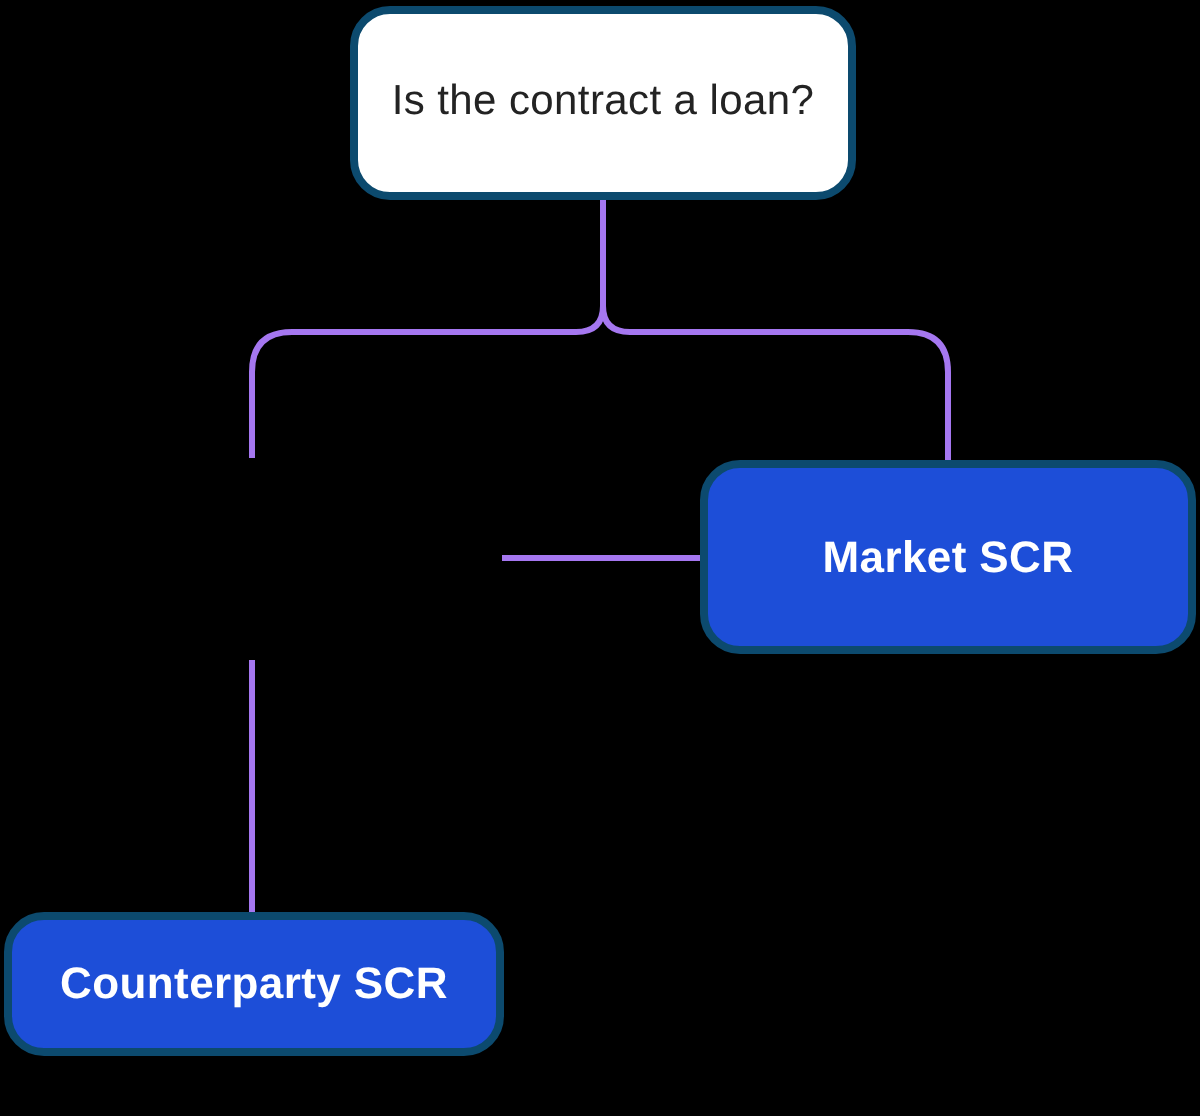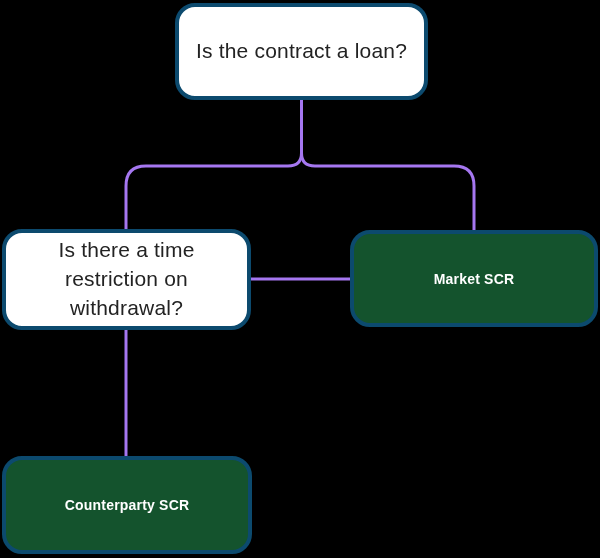--- a/index.html
+++ b/index.html
@@ -38,41 +38,41 @@
     letter-spacing: 0.2px;
   }
   .node.light {
     background: #ffffff;
     color: #232323;
     font-size: 21px;
     font-weight: 500;
     line-height: 1.38;
   }
   .node.dark {
-    background: #14532d;
+    background: #1d4ed8;
     color: #ffffff;
-    font-size: 14px;
+    font-size: 22px;
     font-weight: 600;
   }
   .node-q-loan {
     left: 175px; top: 3px;
     width: 253px; height: 97px;
   }
   .node-q-time {
     left: 2px; top: 229px;
     width: 249px; height: 101px;
     padding: 0 24px;
   }
   .node-market {
     left: 350px; top: 230px;
     width: 248px; height: 97px;
   }
   .node-counterparty {
     left: 2px; top: 456px;
-    width: 250px; height: 98px;
+    width: 250px; height: 72px;
   }
 </style>
 </head>
 <body>
 
 <div class="stage">
 
   <svg class="connectors" viewBox="0 0 600 558" xmlns="http://www.w3.org/2000/svg">
 
     <path d="M 301.5 100 L 301.5 153" stroke="#a577f0" stroke-width="3" fill="none"></path>
@@ -83,23 +83,20 @@
 
     <path d="M 251 279 L 350 279" stroke="#a577f0" stroke-width="3" fill="none"></path>
 
     <path d="M 126 330 L 126 456" stroke="#a577f0" stroke-width="3" fill="none"></path>
   </svg>
 
   <div class="node light node-q-loan">
     <span>Is the contract a loan?</span>
   </div>
 
-  <div class="node light node-q-time">
-    <span>Is there a time restriction on withdrawal?</span>
-  </div>
 
   <div class="node dark node-market">
     <span>Market SCR</span>
   </div>
 
   <div class="node dark node-counterparty">
     <span>Counterparty SCR</span>
   </div>
 
 </div>

